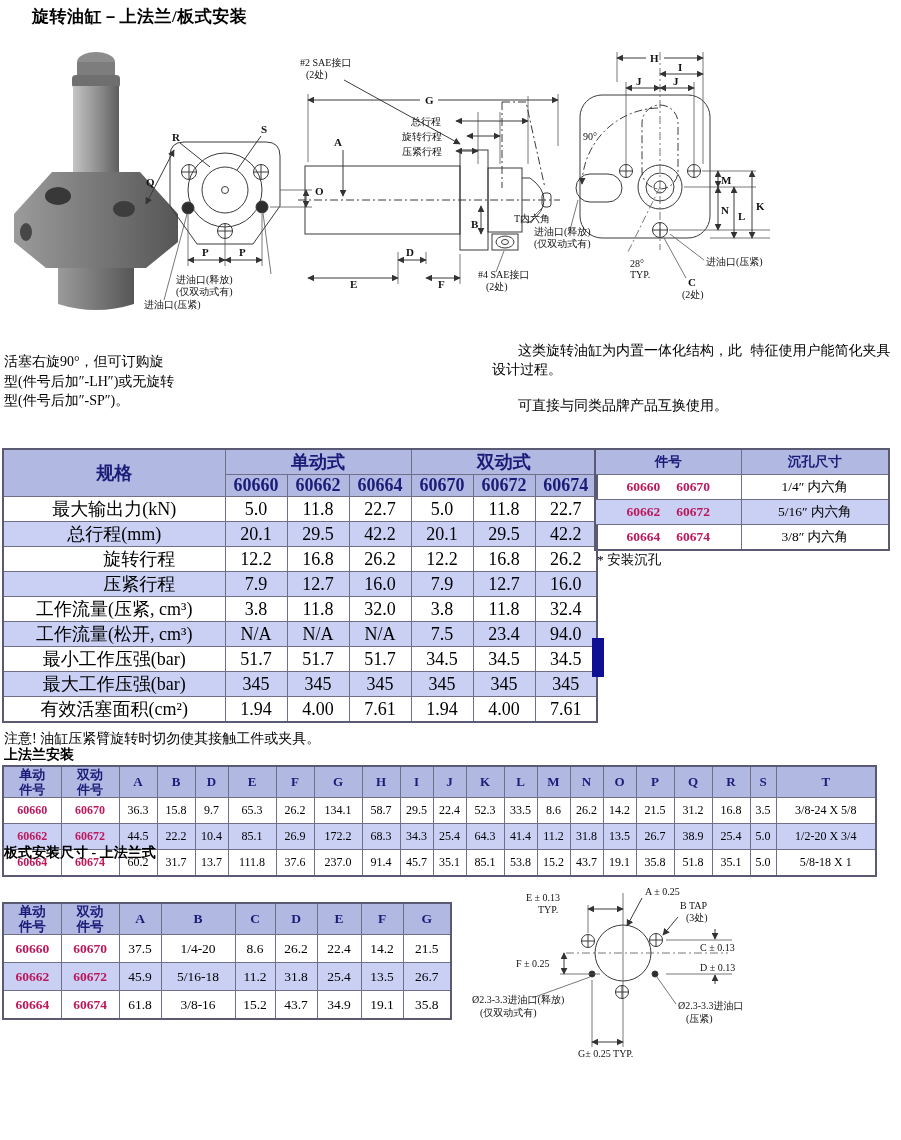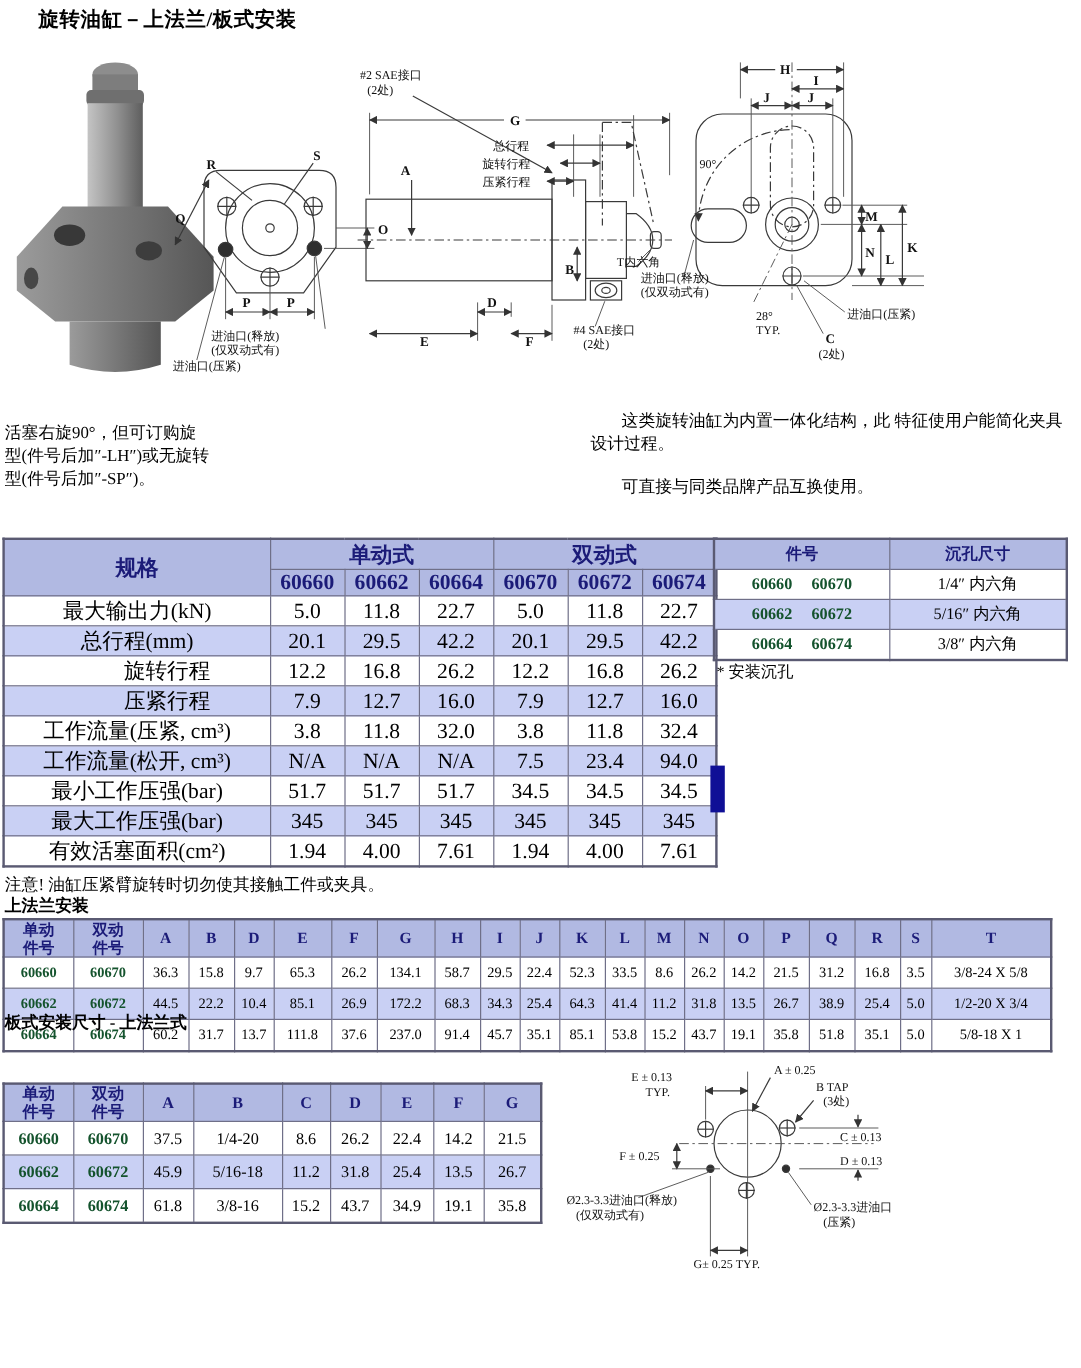--- a/index.html
+++ b/index.html
@@ -2,29 +2,29 @@
 <html><head>
 <meta charset="utf-8">
 <style>
   html,body{margin:0;padding:0;background:#fff;}
   .page{position:relative;width:901px;height:1140px;background:#fff;overflow:hidden;
         font-family:"Liberation Serif","DejaVu Serif",serif;color:#000;}
   .abs{position:absolute;}
   .title{font-size:17px;font-weight:bold;letter-spacing:0.5px;}
   .sect{font-size:14px;font-weight:bold;}
   .para{font-size:14px;line-height:19px;}
-  .indent{text-indent:26px;}
+  .indent{text-indent:26px;font-family:Liberation Mono, monospace;}
   ul.bul{margin:0;padding-left:16px;font-size:14.5px;line-height:20.5px;list-style:disc;}
   table{border-collapse:collapse;}
   table.t{border:2px solid #5a5a72;}
   .t th,.t td{border:1px solid #6f6f88;padding:0 2px;}
   .hd{background:#b1b9e2;color:#1b1b78;font-weight:bold;text-align:center;}
   .two{white-space:pre-line;line-height:15px;}
   .alt td,.alt th{background:#c9d0f4;}
-  .pn{color:#14532d;font-weight:bold;text-align:center;}
+  .pn{color:#be185d;font-weight:bold;text-align:center;}
   .val{text-align:center;}
   .lbl{text-align:center;padding-left:4px;}
   .lbl.ind{padding-left:52px;}
   .spec{font-size:18px;}
   .spec td,.spec th{height:24px;}
   .spec tr.h1 th{height:20px;}
   .parts{font-size:13.5px;}
   .parts td,.parts th{height:24px;}
   .flg{font-size:12px;}
   .flg th{height:18px;font-size:13px;}

